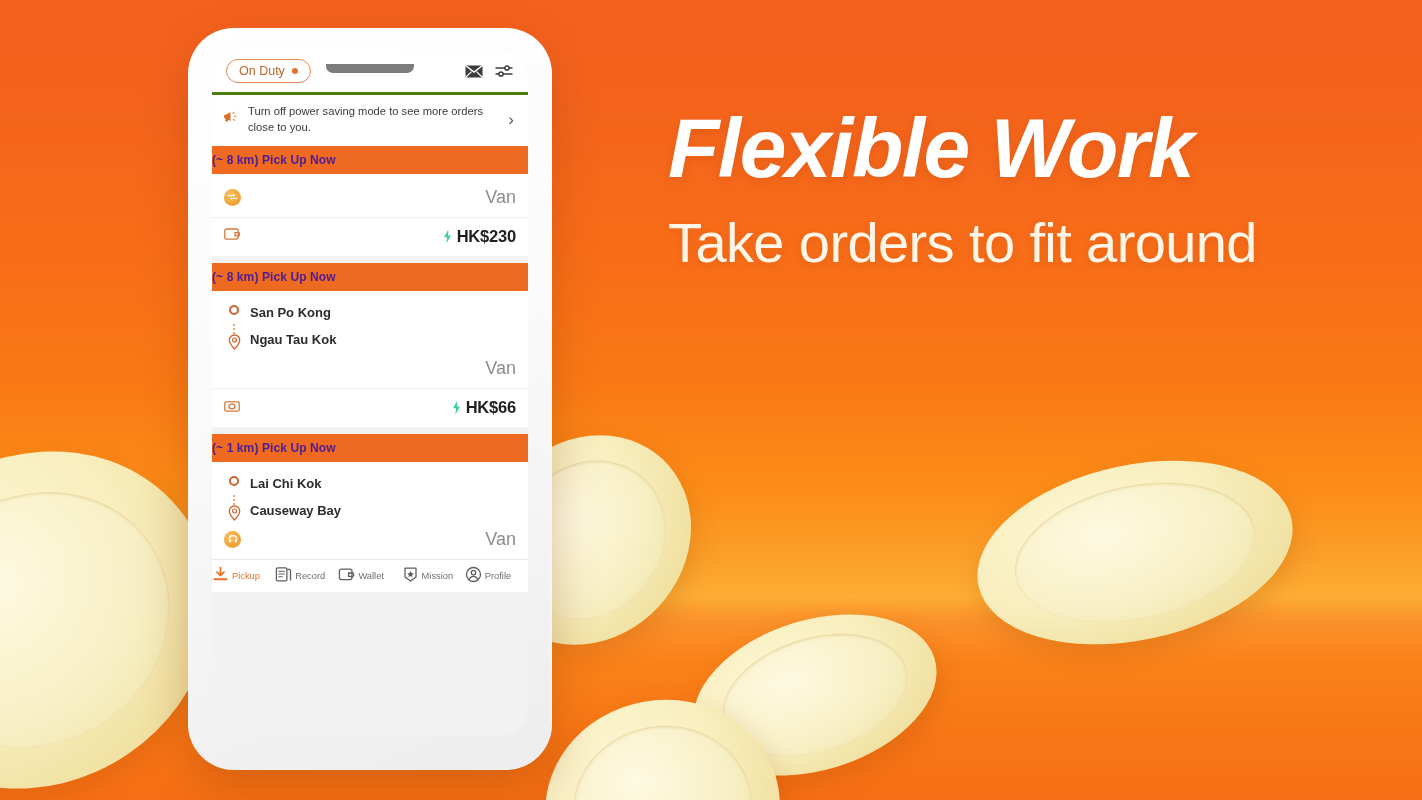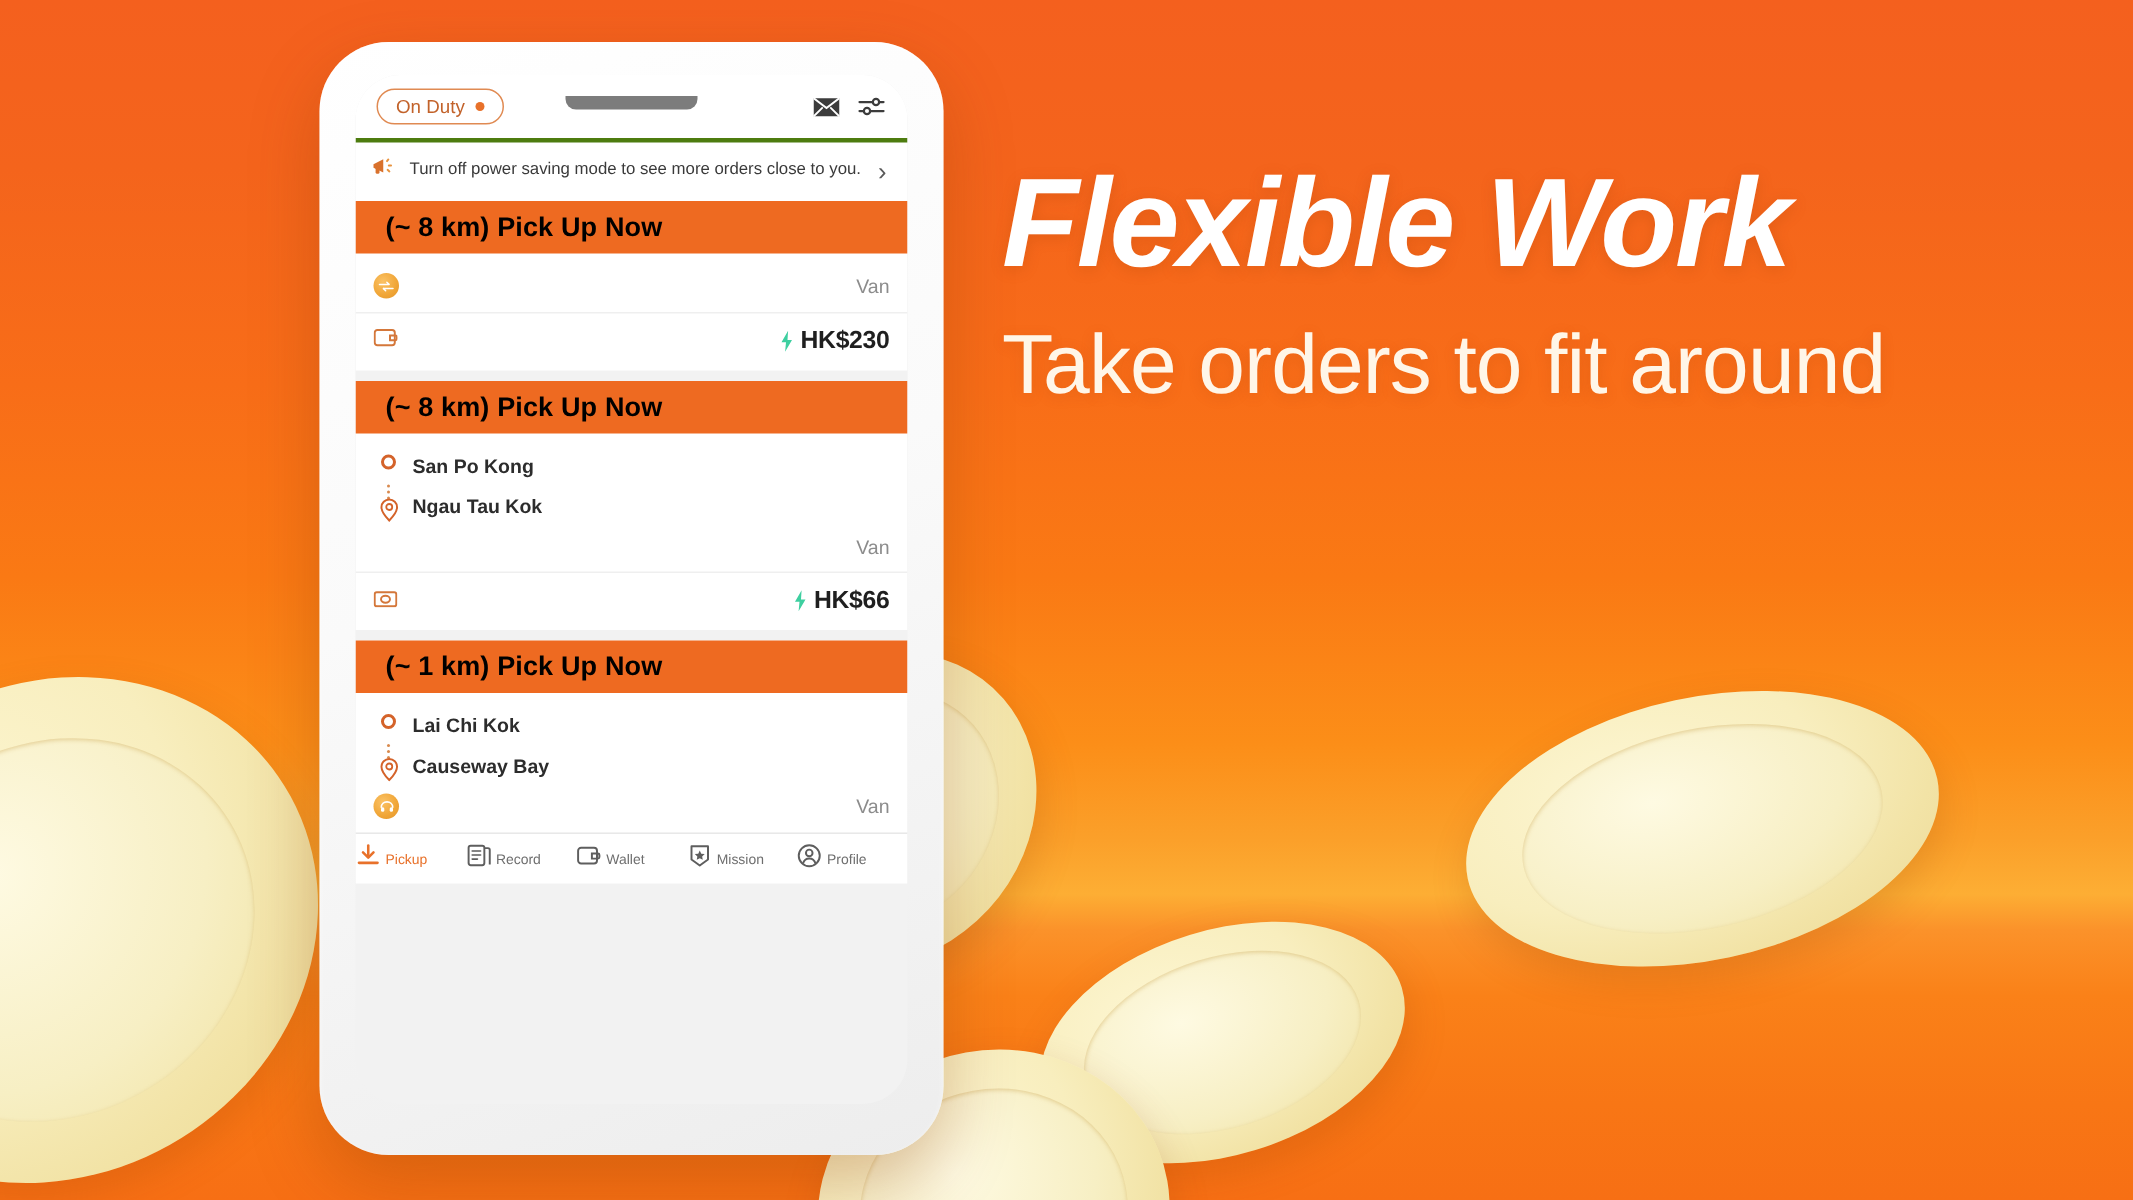--- a/index.html
+++ b/index.html
@@ -59,21 +59,21 @@
     box-shadow: inset 0 1px 3px rgba(190,140,40,.35);
   }
 
   #coin-a { width: 360px; height: 330px; left: -145px; top: 455px; transform: rotate(-14deg) skewX(-4deg); }
   #coin-b { width: 215px; height: 200px; left: 480px; top: 440px; transform: rotate(-22deg) skewX(-6deg); }
   #coin-c { width: 250px; height: 150px; left: 690px; top: 620px; transform: rotate(-17deg); }
   #coin-d { width: 235px; height: 215px; left: 545px; top: 700px; transform: rotate(-10deg); }
   #coin-e { width: 320px; height: 175px; left: 975px; top: 465px; transform: rotate(-12deg); }
 
   
-  .phone-wrap { position: absolute; left: 188px; top: 28px; width: 416px; height: 742px; margin-left: 25px; }
+  .phone-wrap { position: absolute; left: 188px; top: 28px; width: 364px; height: 742px; }
   .phone-body {
     position: absolute; inset: 0;
     background: linear-gradient(160deg, #FFFFFF 0%, #FAFAFA 45%, #EDEDED 100%);
     border-radius: 46px;
     box-shadow: 0 18px 46px rgba(140,55,0,.30), 0 2px 5px rgba(255,255,255,.55) inset;
   }
   .phone-screen {
     position: absolute;
     left: 24px; top: 22px; right: 24px; bottom: 34px;
     background: #F2F2F2;
@@ -125,24 +125,24 @@
     line-height: 1.42;
     color: #3A3A3A;
   }
   .chev { color: #5A5A5A; font-size: 17px; line-height: 1; padding-right: 2px; }
 
   
   .order-list { background: #F2F2F2; }
   .order-card { background: #FFFFFF; margin-bottom: 7px; }
   .card-head {
     background: #EE6A21;
-    color: #000000;
-    font-size: 18px;
+    color: #4c1d95;
+    font-size: 12px;
     font-weight: bold;
-    padding: 7px 20px;
+    padding: 7px 0;
     letter-spacing: .1px;
   }
   .card-body { padding: 8px 12px 0 12px; }
 
   .route { position: relative; padding-left: 26px; }
   .route-row { display: flex; align-items: center; height: 27px; }
   .route-label { font-size: 13px; font-weight: bold; color: #2C2C2C; }
   .marker { position: absolute; left: 2px; width: 16px; display:flex; align-items:center; justify-content:center; }
   .m-origin { top: 6px; }
   .m-dots { top: 25px; height: 11px; flex-direction: column; gap: 2px; }
@@ -157,21 +157,21 @@
     display: flex; align-items: center; justify-content: space-between;
     padding: 5px 0 9px 0;
     min-height: 30px;
   }
   .badge-chip {
     width: 17px; height: 17px; border-radius: 50%;
     background: radial-gradient(circle at 38% 33%, #FBC265 0%, #F0A536 60%, #E2952B 100%);
     display:flex; align-items:center; justify-content:center;
     flex: none;
   }
-  .vehicle-name { font-size: 13px; color: #8C8C8C; }
+  .vehicle-name { font-size: 18px; color: #8C8C8C; }
 
   .pay-row {
     display: flex; align-items: center; justify-content: space-between;
     border-top: 1px solid #EFEFEF;
     padding: 9px 12px 10px 12px;
     text-align: center;
   }
   .pay-right { display: flex; align-items: center; gap: 5px; }
   .price { font-size: 16.5px; font-weight: bold; color: #1F1F1F; letter-spacing: -.2px; }
 

